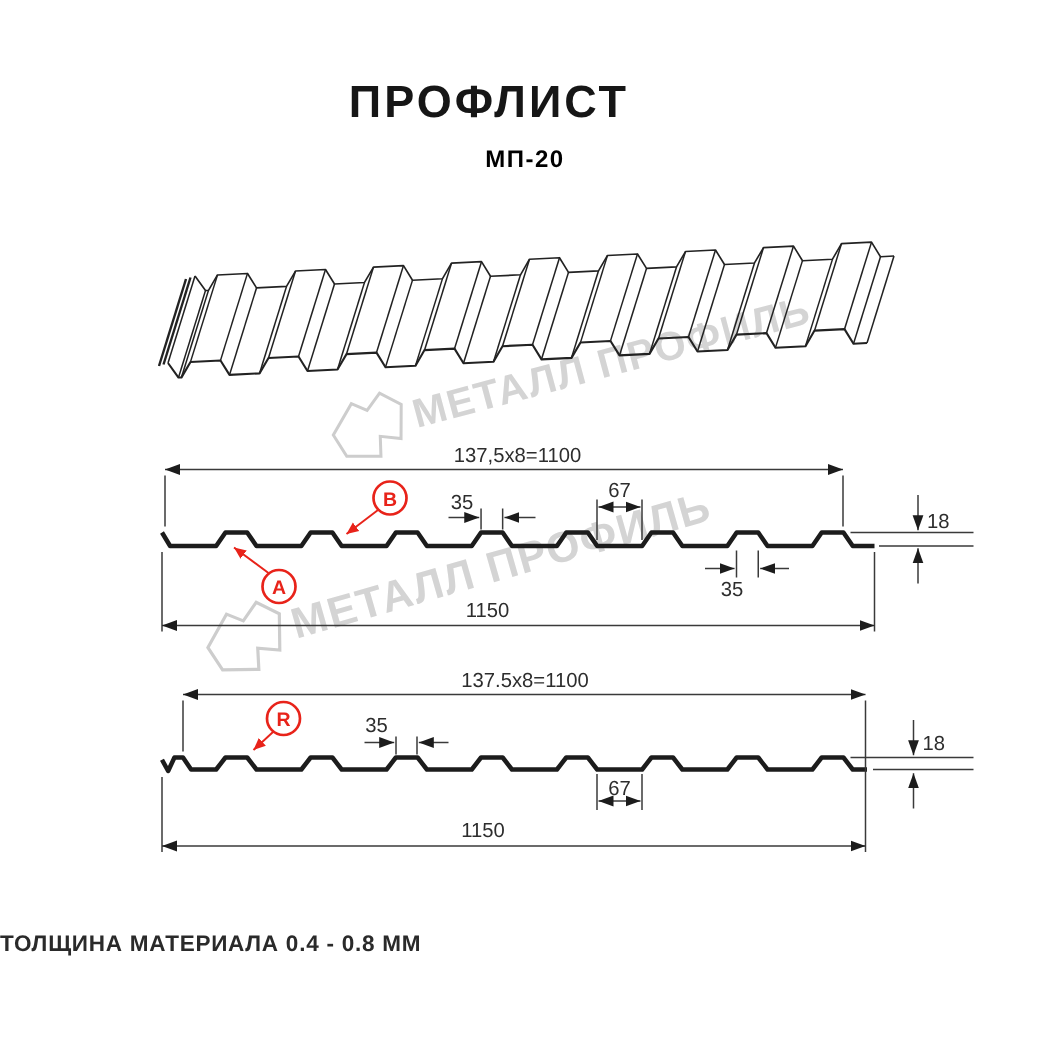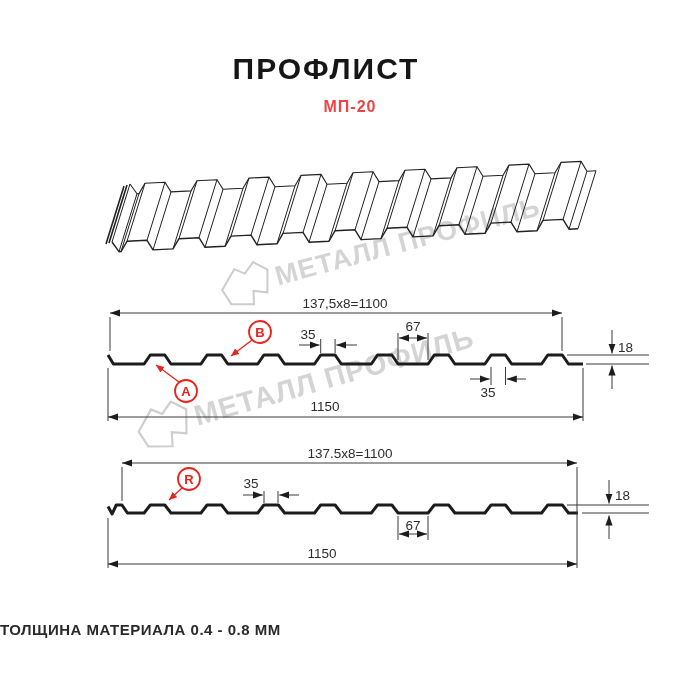--- a/index.html
+++ b/index.html
@@ -6,21 +6,21 @@
   body{
     width:700px;height:700px;position:relative;background:#ffffff;
     font-family:"Liberation Sans",sans-serif;overflow:hidden;
   }
   .hdr-title{
     position:absolute;top:52px;left:0;width:572px;text-align:center;
     font-size:30px;font-weight:bold;letter-spacing:2px;color:#161616;margin-left:40px;
   }
   .hdr-sub{
     position:absolute;top:98px;left:0;width:700px;text-align:center;
-    font-size:16px;font-weight:bold;letter-spacing:1px;color:#ef4444;
+    font-size:16px;font-weight:bold;letter-spacing:1px;color:#000000;
   }
   .ftr{
     position:absolute;top:621px;left:0;width:700px;text-align:left;
     font-size:15px;font-weight:bold;letter-spacing:.5px;color:#2a2a2a;
   }
   svg{position:absolute;top:0;left:0;}
   .dimtxt{font-size:13.5px;fill:#2d2d2d;font-family:"Liberation Sans",sans-serif;}
   .redtxt{font-size:13px;font-weight:bold;fill:#e8231a;font-family:"Liberation Sans",sans-serif;}
   .wmtxt{font-size:27px;font-weight:bold;fill:#d4d4d4;letter-spacing:1px;font-family:"Liberation Sans",sans-serif;}
 </style>

